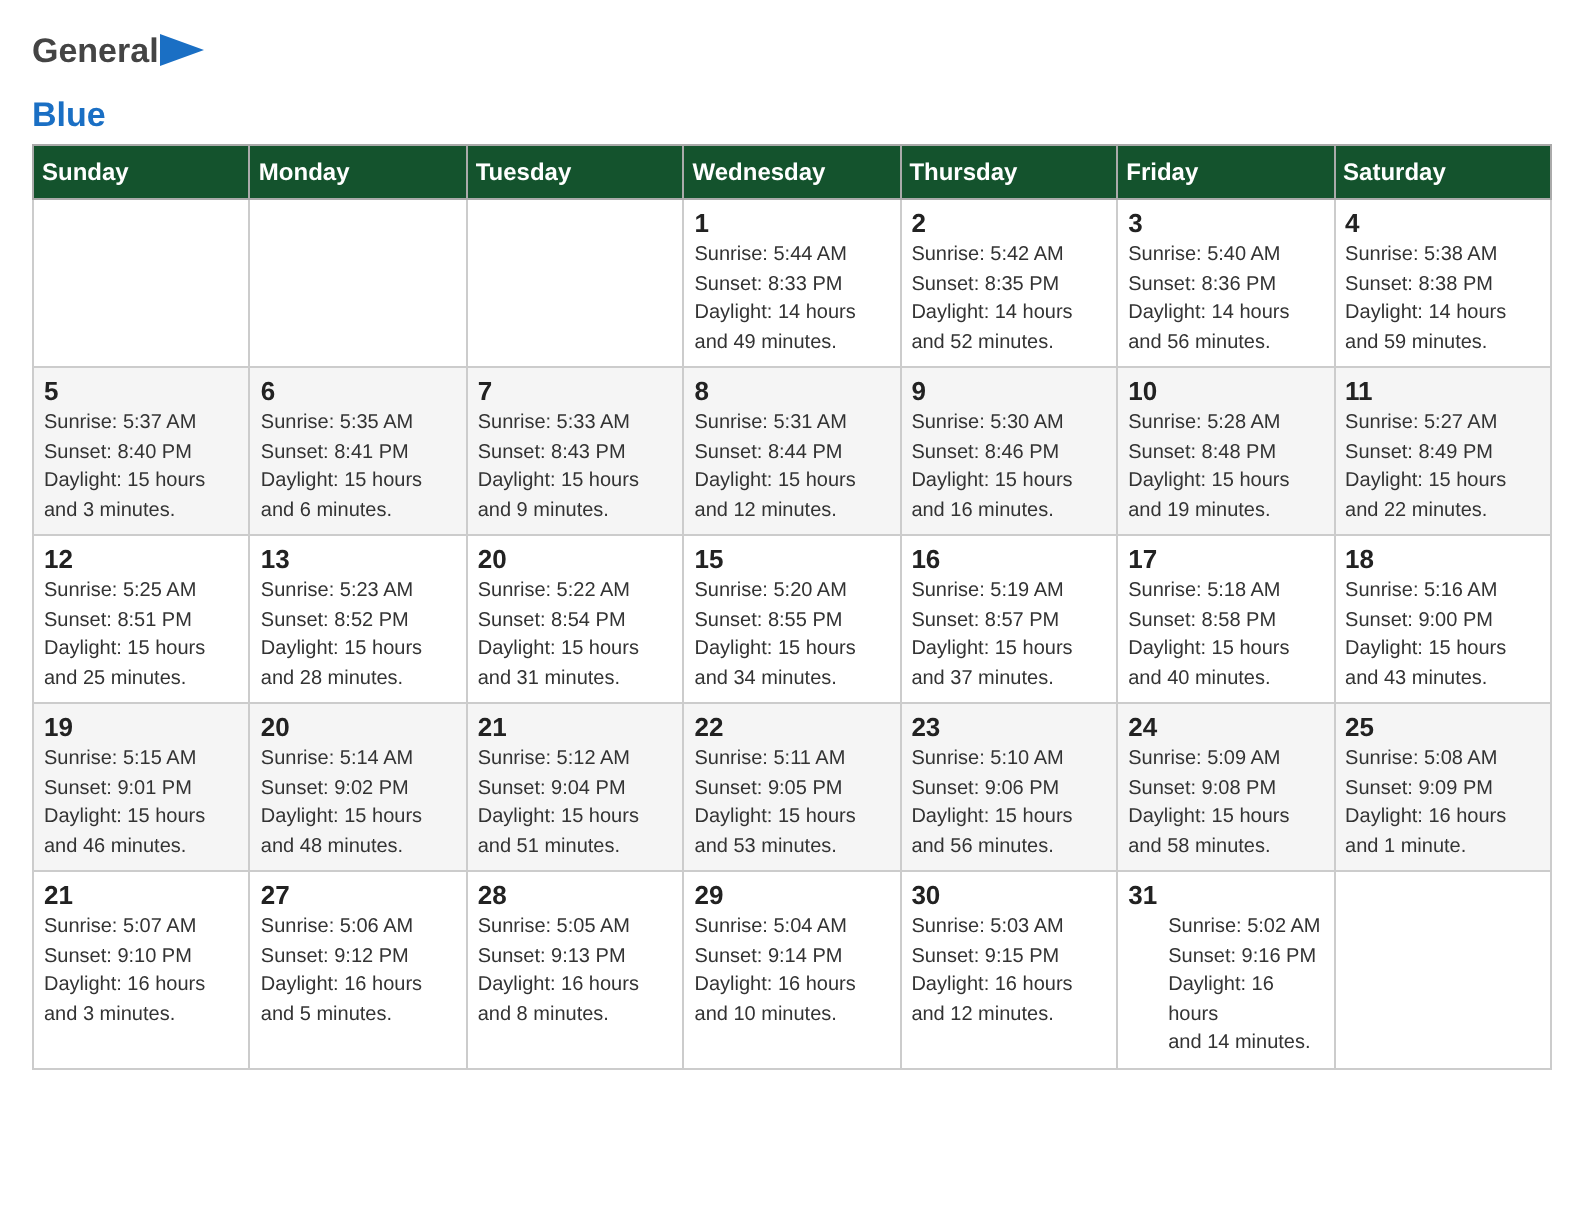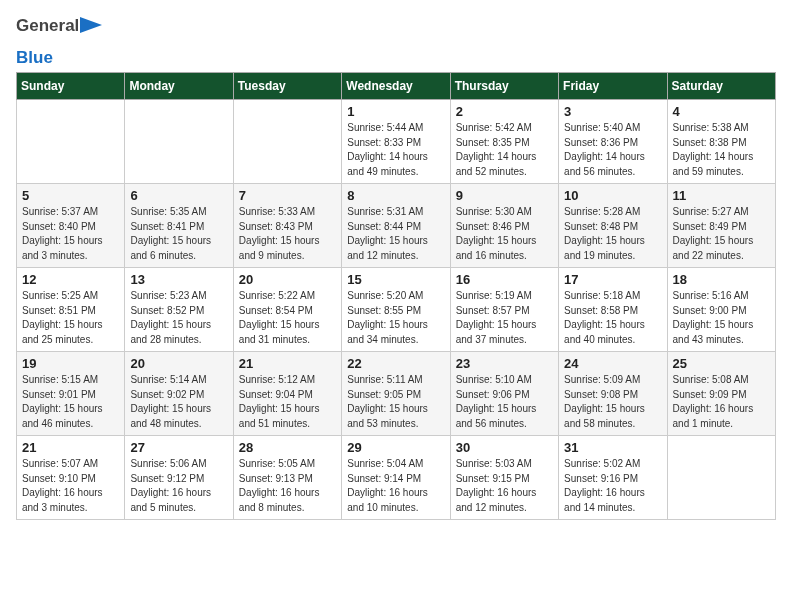--- a/index.html
+++ b/index.html
@@ -343,21 +343,21 @@
         </td>
         <td>
           <div class="cell-day">30</div>
           <div class="cell-info" style="white-space: pre-line;">Sunrise: 5:03 AM
 Sunset: 9:15 PM
 Daylight: 16 hours
 and 12 minutes.</div>
         </td>
         <td>
           <div class="cell-day">31</div>
-          <div class="cell-info" style="white-space: pre-line;">Sunrise: 5:02 AM
+          <div class="cell-info" style="white-space: pre-line; margin-left: 20px;">Sunrise: 5:02 AM
 Sunset: 9:16 PM
 Daylight: 16 hours
 and 14 minutes.</div>
         </td>
         <td class="empty-cell"></td>
       </tr>
     </tbody>
 </table>
 
 </body></html>

